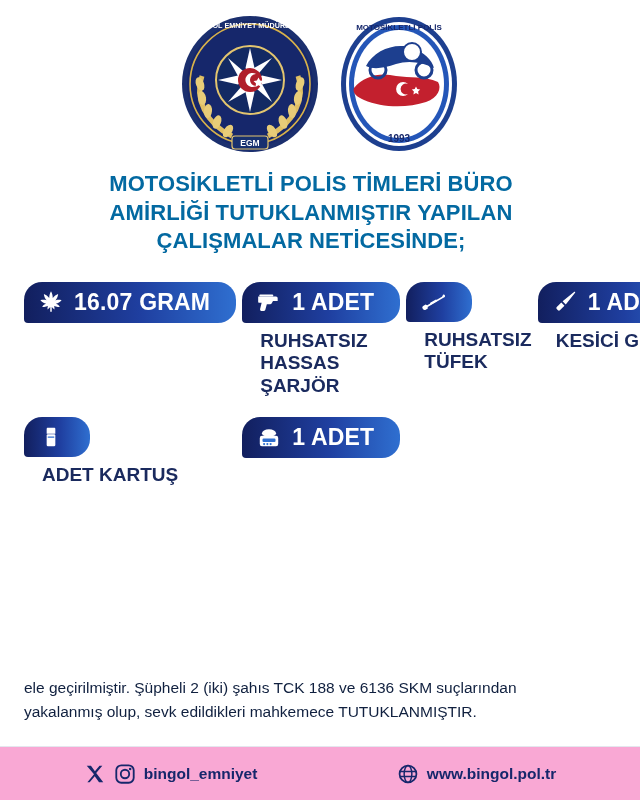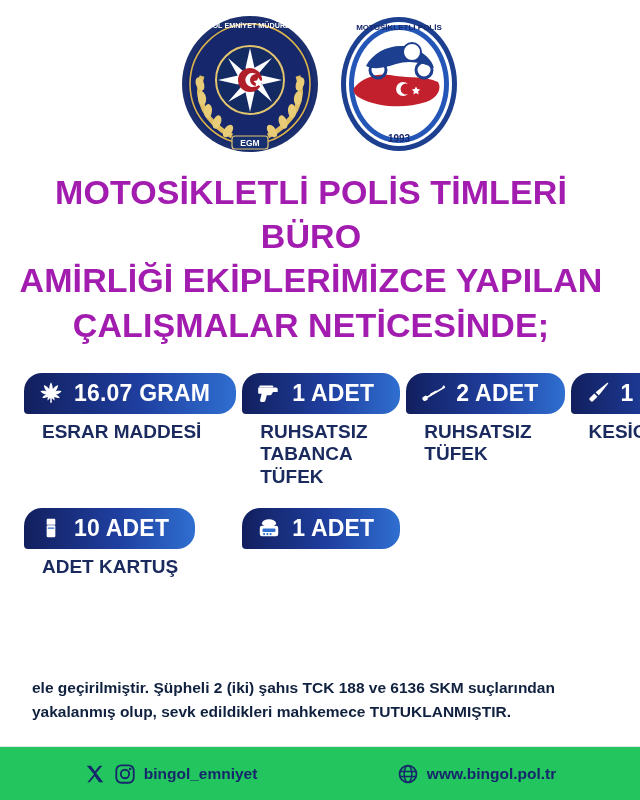--- a/index.html
+++ b/index.html
@@ -17,23 +17,23 @@
     gap: 18px; padding-top: 14px; height: 158px;
   }
   .logo { position: relative; }
 
   .egm-logo { width: 140px; height: 140px; }
   .moto-logo { width: 122px; height: 140px; }
 
   
   .heading {
     text-align: center;
-    color: #a21caf;
+    color: #0369a1;
     font-weight: bold;
-    font-size: 34px;
+    font-size: 22px;
     line-height: 1.30;
     letter-spacing: 0.1px;
     padding: 12px 26px 0 8px;
   }
 
   
   .items {
     margin-top: 26px;
     display: grid;
     grid-template-columns: 1fr 1fr 1fr 1fr;
@@ -63,34 +63,34 @@
     color: #1a2a5e;
     font-weight: bold;
     font-size: 19px;
     line-height: 1.18;
     max-width: 250px;
   }
 
   
   .sentence {
     position: absolute;
-    left: 32px; right: 28px;
+    left: 24px; right: 28px;
     top: 676px;
     color: #10203f;
     font-size: 15.5px;
     line-height: 1.55;
-    font-weight: 700;
+    font-weight: 400;
   }
 
   
   .social {
     position: absolute;
     left: 0; right: 0; bottom: 0;
     height: 54px;
-    background: #22c55e;
+    background: #f9a8d4;
     border-top: 1px solid #e4e7ee;
     display: flex;
     align-items: center;
     justify-content: space-around;
     padding: 0 14px;
   }
   .sgroup { display: flex; align-items: center; gap: 8px; }
   .sgroup .txt {
     color: #16276b; font-weight: bold; font-size: 15.5px;
   }
@@ -160,60 +160,58 @@
         <circle cx="40" cy="56" r="8" fill="none" stroke="#1d3f8f" stroke-width="3"></circle>
         <circle cx="86" cy="56" r="8" fill="none" stroke="#1d3f8f" stroke-width="3"></circle>
         <text x="61" y="16" fill="#16276b" font-size="8" font-family="Liberation Sans, sans-serif" font-weight="bold" text-anchor="middle">MOTOSİKLETLİ POLİS</text>
         <text x="61" y="128" fill="#16276b" font-size="10" font-family="Liberation Sans, sans-serif" font-weight="bold" text-anchor="middle">1993</text>
       </svg>
     </div>
   </div>
 
   <div class="heading">
     <div>MOTOSİKLETLİ POLİS TİMLERİ BÜRO</div>
-    <div>AMİRLİĞİ EKİPLERİMİZCE YAPILAN</div>
+    <div>AMİRLİĞİ TUTUKLANMIŞTIR YAPILAN</div>
     <div>ÇALIŞMALAR NETİCESİNDE;</div>
   </div>
 
   <div class="items">
 
     <div class="item">
       <div class="pill">
         <svg class="ic" viewBox="0 0 24 24">
           <g fill="#ffffff">
             <path d="M12 2c1.2 2.2 1.7 4.3 1.6 6.4C15 6.6 16.7 5.4 18.6 4.7c-.2 2.3-1.1 4.2-2.5 5.8 2-.6 3.9-.6 5.7-.1-1.5 1.7-3.3 2.8-5.3 3.3 1.5.5 2.7 1.4 3.7 2.6-1.9.4-3.7.2-5.3-.5.3 1 .4 2 .3 3.1-1-.6-1.8-1.3-2.5-2.2v4.2h-1.4v-4.2c-.7.9-1.5 1.6-2.5 2.2-.1-1.1 0-2.1.3-3.1-1.6.7-3.4.9-5.3.5 1-1.2 2.2-2.1 3.7-2.6-2-.5-3.8-1.6-5.3-3.3 1.8-.5 3.7-.5 5.7.1C6.5 8.9 5.6 7 5.4 4.7c1.9.7 3.6 1.9 5 3.7C10.3 6.3 10.8 4.2 12 2z"></path>
           </g>
         </svg>
         <span class="amount">16.07 GRAM</span>
       </div>
-      <div class="label">ESRAR MADDESİ</div>
     </div>
 
     <div class="item">
       <div class="pill">
         <svg class="ic" viewBox="0 0 24 24">
           <g fill="#ffffff">
             <path d="M2 7h16.5c.8 0 1.5.7 1.5 1.5V11h-4.3l-1.3 2.3c-.3.5-.8.7-1.3.7H10l-1.4 5.2c-.2.7-.8 1.1-1.5 1.1H5.3c-1 0-1.7-.9-1.5-1.9l1.4-5.7H3c-.6 0-1-.4-1-1V7z"></path>
             <rect x="3" y="5" width="13" height="2" rx="1"></rect>
           </g>
         </svg>
         <span class="amount">1 ADET</span>
       </div>
-      <div class="label">RUHSATSIZ TABANCA TÜFEK</div>
+      <div class="label">RUHSATSIZ HASSAS ŞARJÖR</div>
     </div>
 
     <div class="item">
       <div class="pill">
         <svg class="ic" viewBox="0 0 24 24">
           <g fill="#ffffff">
             <path d="M21.3 5.4l-1 1.7-13.7 7.9-1.4-.6-2.3 1.3c-.7.4-1 1.3-.6 2l.6 1c.4.7 1.3 1 2 .6l2.3-1.3-.1-1.5L20.8 8.6l1.7-1c.6-.3.8-1 .5-1.6l-.1-.2c-.3-.6-1-.8-1.6-.4z"></path>
             <rect x="9" y="13" width="7" height="1.8" rx=".9" transform="rotate(-30 9 13)"></rect>
           </g>
         </svg>
-        <span class="amount">2 ADET</span>
       </div>
       <div class="label">RUHSATSIZ TÜFEK</div>
     </div>
 
     <div class="item">
       <div class="pill">
         <svg class="ic" viewBox="0 0 24 24">
           <g fill="#ffffff">
             <path d="M20.6 2.6L9.8 11.3l2.9 2.9 8.6-10.8c.4-.5-.2-1.2-.7-.8z"></path>
             <path d="M8.6 12.5l2.9 2.9-4.2 4.2c-.5.5-1.3.5-1.8 0l-1.1-1.1c-.5-.5-.5-1.3 0-1.8l4.2-4.2z"></path>
@@ -226,21 +224,20 @@
 
     <div class="item">
       <div class="pill">
         <svg class="ic" viewBox="0 0 24 24">
           <g fill="#ffffff">
             <path d="M9 3.5h6c.6 0 1 .4 1 1V9H8V4.5c0-.6.4-1 1-1z"></path>
             <rect x="8" y="9.5" width="8" height="11" rx="1.2"></rect>
             <rect x="8.8" y="11.5" width="6.4" height="1.2" rx=".6" fill="#2f6fd0"></rect>
           </g>
         </svg>
-        <span class="amount">10 ADET</span>
       </div>
       <div class="label">ADET KARTUŞ</div>
     </div>
 
     <div class="item">
       <div class="pill">
         <svg class="ic" viewBox="0 0 24 24">
           <g fill="#ffffff">
             <ellipse cx="12" cy="7.5" rx="6.5" ry="3.5"></ellipse>
             <rect x="3.5" y="10" width="17" height="9.5" rx="2"></rect>

